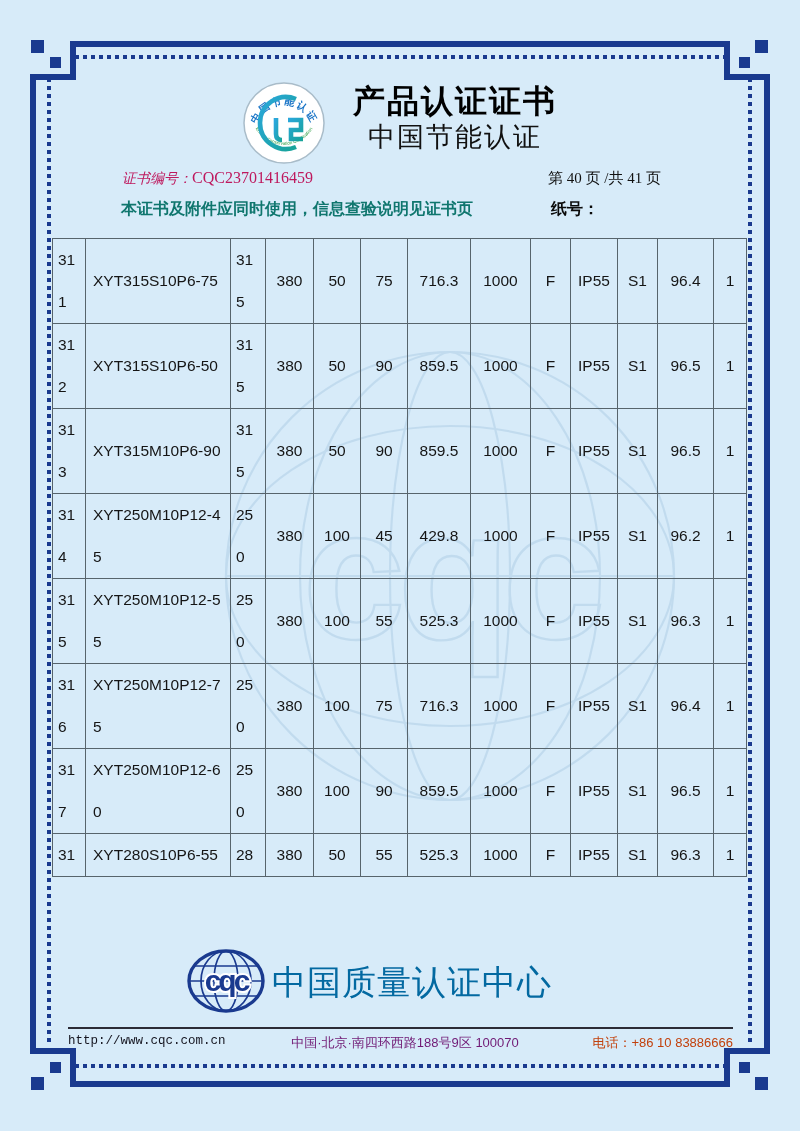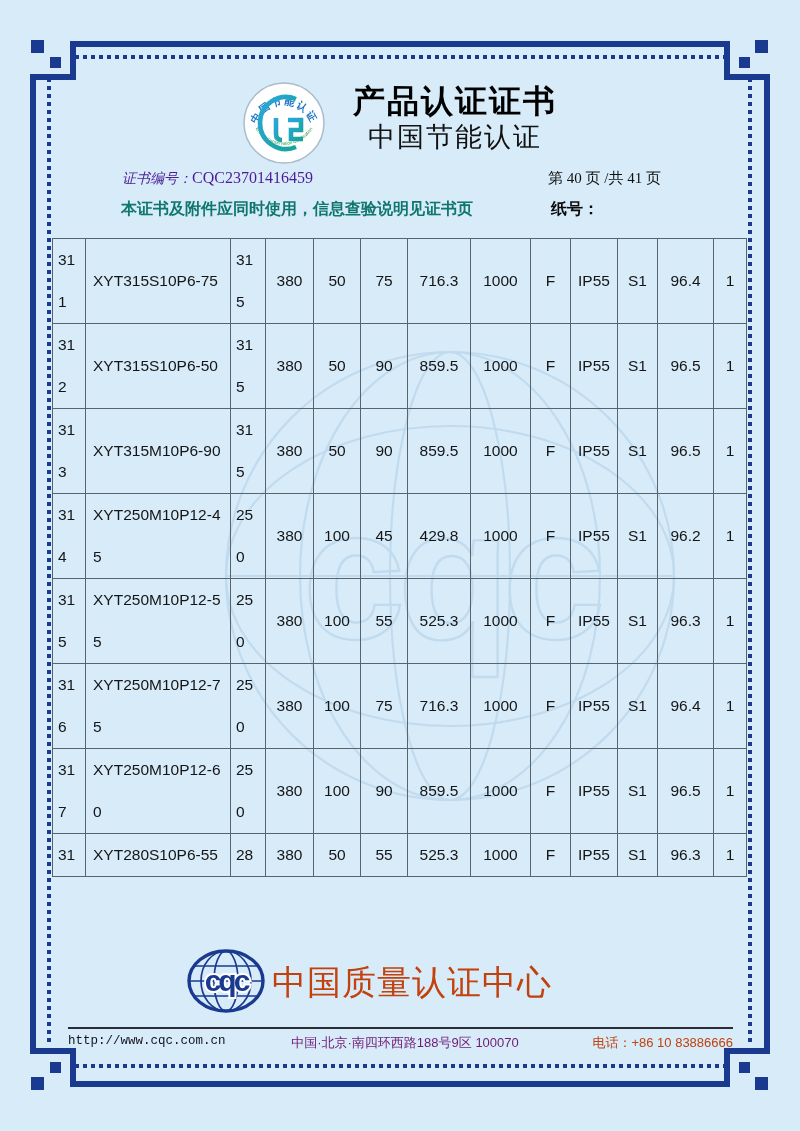--- a/index.html
+++ b/index.html
@@ -20,21 +20,21 @@
   .title{
     position:absolute;left:320px;top:80px;width:270px;
     text-align:center;font-size:32px;font-weight:bold;color:#000;
     letter-spacing:2px;font-family:"Liberation Sans",sans-serif;
   }
   .subtitle{
     position:absolute;left:320px;top:119px;width:270px;
     text-align:center;font-size:27px;font-weight:400;color:#111;
     letter-spacing:2px;
   }
-  .cert-line{position:absolute;left:122px;top:169px;font-family:"Liberation Serif",serif;color:#4c1d95;}
+  .cert-line{position:absolute;left:122px;top:169px;font-family:"Liberation Serif",serif;color:#be185d;}
   .cert-label{font-size:14px;font-style:italic;}
   .cert-no{font-size:16px;font-style:normal;}
   .page-info{position:absolute;left:548px;top:169px;font-family:"Liberation Serif",serif;font-size:15px;color:#111;}
   .usage-note{position:absolute;left:121px;top:199px;font-size:16px;font-weight:bold;color:#0f766e;}
   .paper-no{position:absolute;left:551px;top:199px;font-size:16px;font-weight:bold;color:#0a0a0a;}
   
   .watermark{position:absolute;left:215px;top:348px;z-index:0;}
   
   table.products{
     position:absolute;left:52px;top:238px;width:694px;z-index:1;
@@ -49,21 +49,21 @@
   }
   table.products tr{height:84px;}
   table.products tr:last-child{height:41px;}
   table.products td:nth-child(1),
   table.products td:nth-child(3){text-align:left;padding:0 5px;}
   table.products td:nth-child(2){text-align:left;padding:0 7px;}
   
   .cqc-logo{position:absolute;left:186px;top:948px;width:80px;height:66px;}
   .org-name{
     position:absolute;left:272px;top:960px;width:290px;
-    font-size:34px;color:#c2410c;letter-spacing:1px;
+    font-size:34px;color:#0369a1;letter-spacing:1px;
     font-family:"Liberation Serif",serif;white-space:nowrap;
   }
   .footer-divider{position:absolute;left:68px;top:1027px;width:665px;height:2px;background:#2b2b36;}
   .website{position:absolute;left:68px;top:1034px;font-family:"Liberation Mono",monospace;font-size:12.5px;color:#14141f;}
   .address{position:absolute;left:240px;top:1034px;width:330px;text-align:center;font-size:13px;color:#701a75;}
   .phone{position:absolute;left:588px;top:1034px;width:145px;text-align:right;font-size:13px;color:#c2410c;}
 </style>
 </head>
 <body>
 

